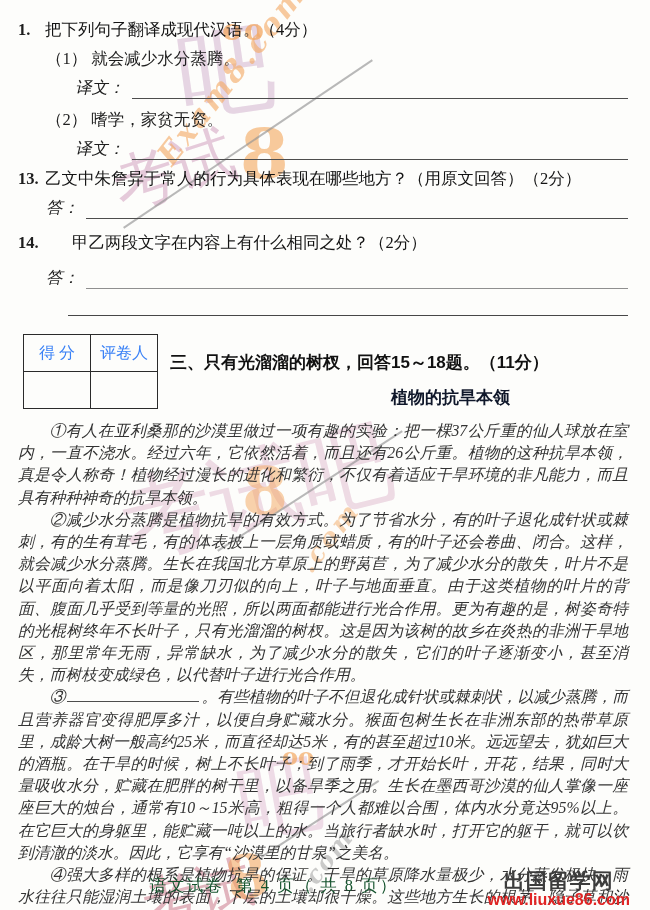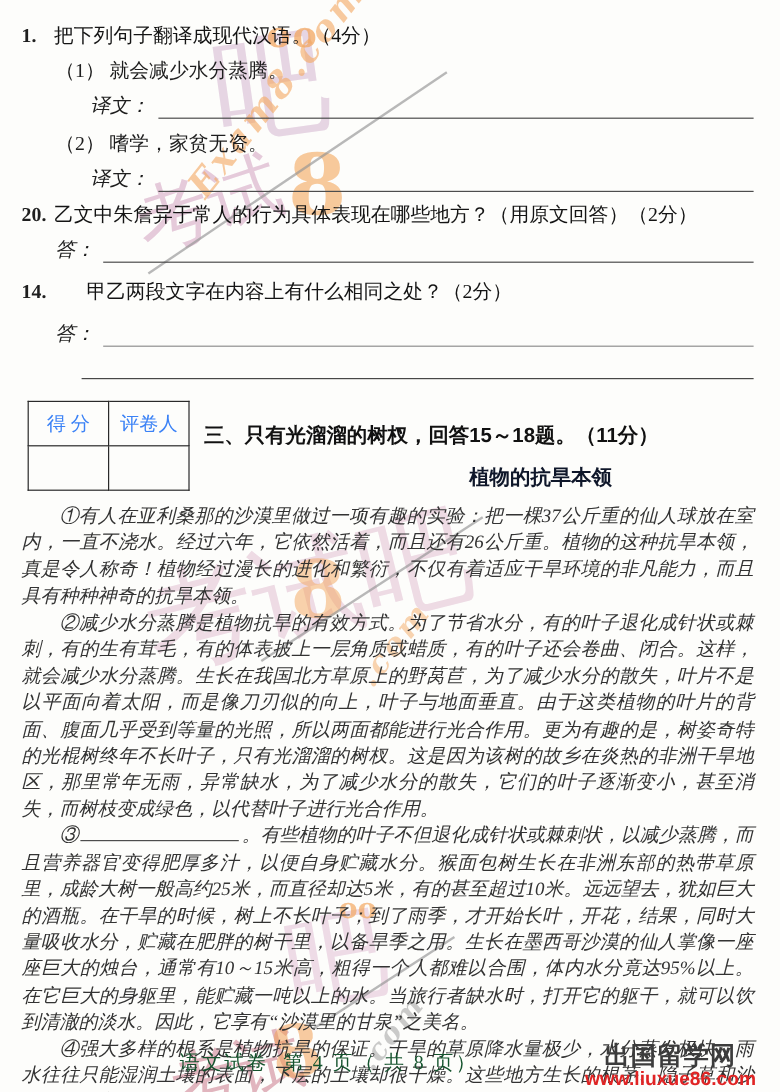--- a/index.html
+++ b/index.html
@@ -114,21 +114,21 @@
     <div class="q-sub" style="margin-top:9px;">
       <span class="sub-label">（2）</span>
       <span>嗜学，家贫无资。</span>
     </div>
     <div class="ans-row yw">
       <span class="ans-label">译文：</span>
       <span class="uline"></span>
     </div>
 
     <div class="q-row" style="margin-top:7px;">
-      <span class="q-num">20.</span>
+      <span class="q-num">13.</span>
       <span class="q-text">乙文中朱詹异于常人的行为具体表现在哪些地方？（用原文回答）（2分）</span>
     </div>
     <div class="ans-row da">
       <span class="ans-label">答：</span>
       <span class="uline"></span>
     </div>
 
     <div class="q-row" style="margin-top:12px;gap:27px;">
       <span class="q-num">14.</span>
       <span class="q-text">甲乙两段文字在内容上有什么相同之处？（2分）</span>

